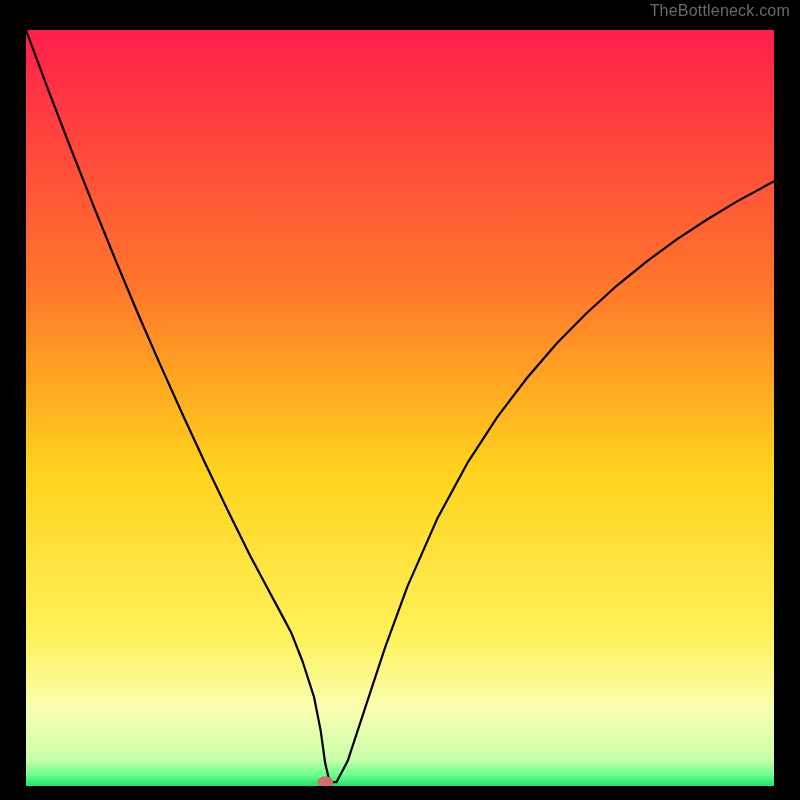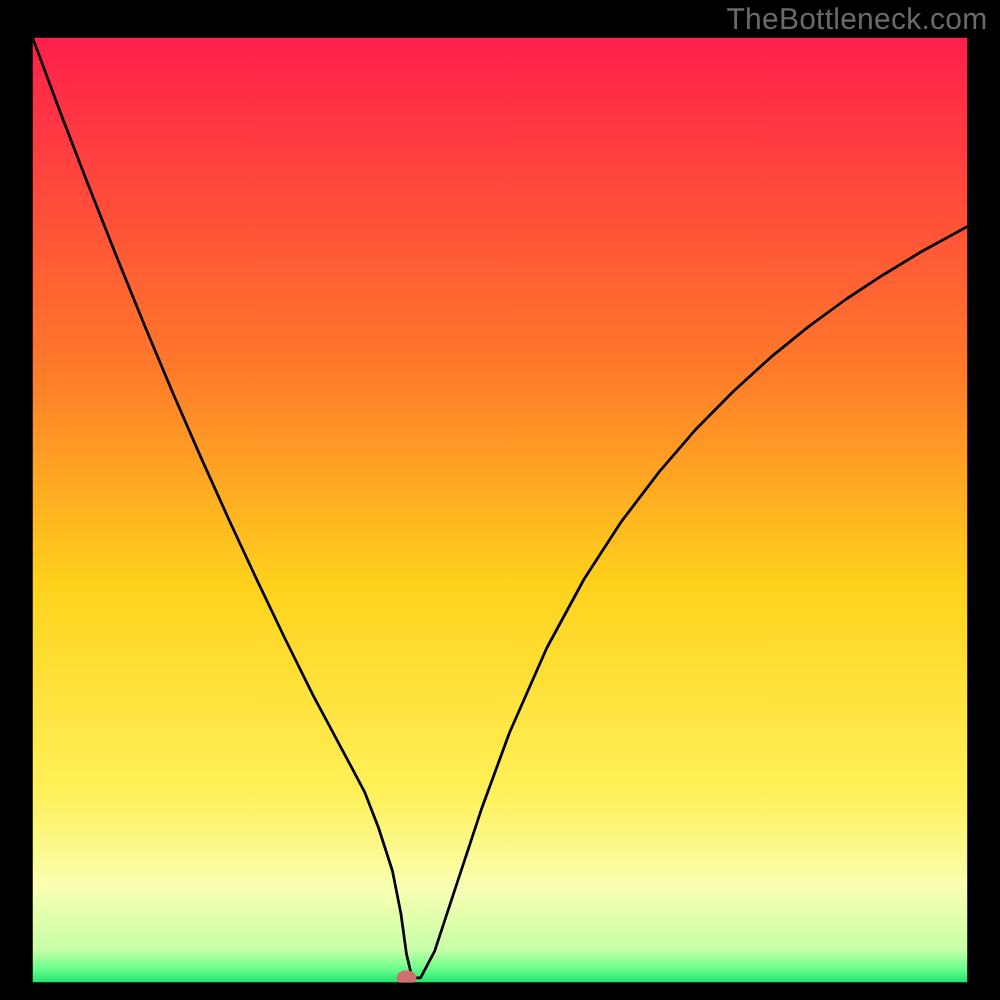--- a/index.html
+++ b/index.html
@@ -25,21 +25,21 @@
     left: 26px;
     top: 30px;
     width: 748px;   
     height: 756px;  
   }
   .watermark {
     position: absolute;
     top: 2px;
     right: 10px;
     color: #6a6a6a;
-    font-size: 24px;
+    font-size: 16px;
     font-weight: 500;
     letter-spacing: 0.2px;
     z-index: 50;
   }
   svg { display: block; }
 </style>
 </head>
 <body>
 
 <div class="watermark">TheBottleneck.com</div>

